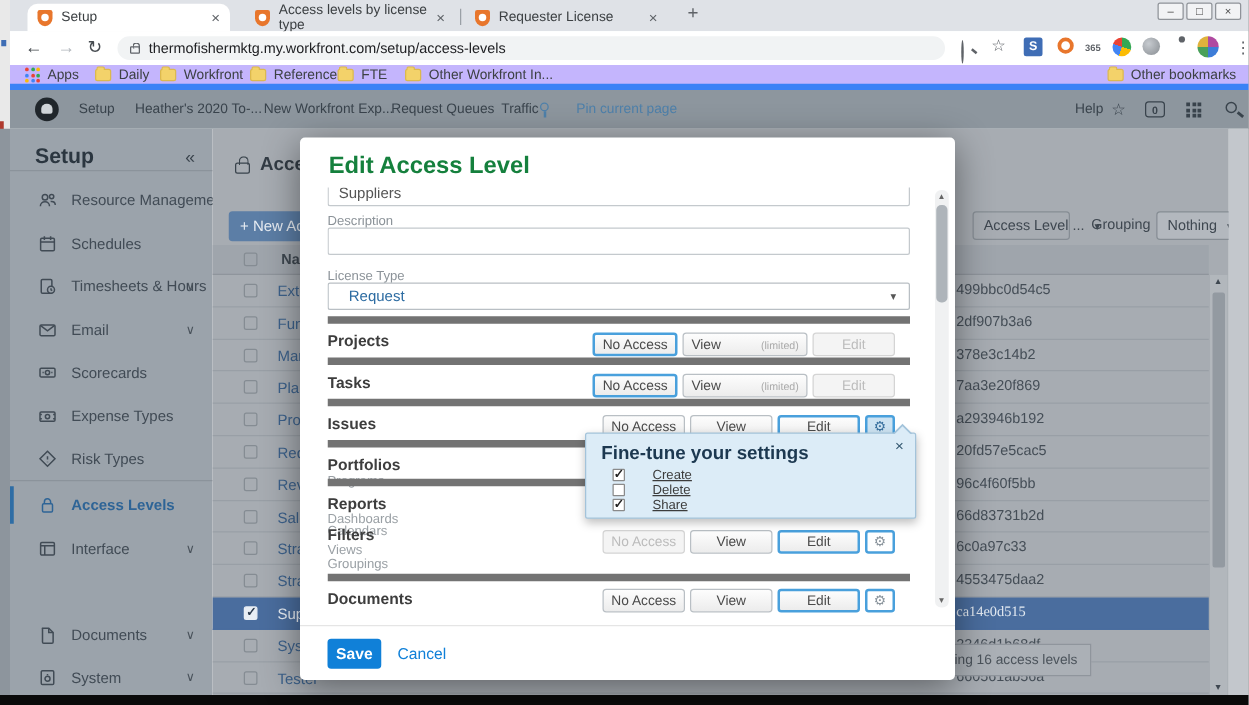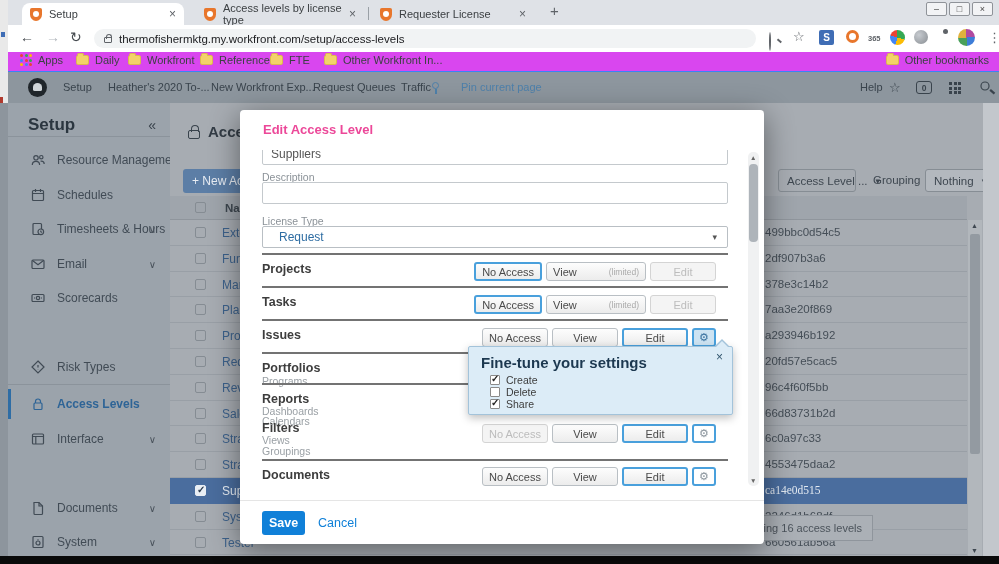--- a/index.html
+++ b/index.html
@@ -32,21 +32,21 @@
   .ext-s { width:15px; height:15px; background:#3f6db5; color:#fff; font-size:10px; font-weight:bold; display:flex; align-items:center; justify-content:center; border-radius:2px; }
   .ext-ring { width:13px; height:13px; border:3px solid #e8762c; border-radius:50%; }
   .ext-365 { font-size:7.5px; color:#5f6368; font-weight:bold; letter-spacing:0; }
   .ext-color { width:15px; height:15px; border-radius:50%; background:conic-gradient(#34a853 0 30%, #fbbc05 30% 55%, #4285f4 55% 80%, #ea4335 80% 100%); }
   .ext-gray { width:14px; height:14px; border-radius:50%; background:radial-gradient(circle at 35% 35%, #c7cbd0, #888d92); }
   .ext-puzzle { width:12px; height:12px; background:#5f6368; border-radius:2px; position:relative; }
   .ext-puzzle::before { content:""; position:absolute; top:-3px; left:4px; width:5px; height:5px; background:#5f6368; border-radius:50%; }
   .avatar { width:17px; height:17px; border-radius:50%; background:conic-gradient(#b04aa0 0 25%, #3d7dd8 25% 50%, #49a05a 50% 75%, #e0b23c 75% 100%); }
   .kebab { font-size:13px; color:#5f6368; }
 
-  .bookmarks { left:8px; top:52px; right:0; height:20px; background:#d946ef; border-bottom:1px solid #3b82f6; }
+  .bookmarks { left:8px; top:52px; right:0; height:20px; background:#c4b5fd; border-bottom:5px solid #3b82f6; }
   .bm { position:absolute; top:2px; display:flex; align-items:center; gap:6px; font-size:11px; color:#3c4043; }
   .folder { width:13px; height:10px; background:#f3d26a; border:1px solid #dcb94e; border-radius:2px; position:relative; }
   .folder::before { content:""; position:absolute; top:-3px; left:0; width:5px; height:2px; background:#f3d26a; border:1px solid #dcb94e; border-bottom:none; border-radius:2px 2px 0 0; }
   .appsgrid { display:grid; grid-template-columns:repeat(3,3px); grid-gap:1.5px; }
   .appsgrid i { width:3px; height:3px; border-radius:50%; }
 
   
   .wfnav { left:8px; top:72px; right:0; height:31px; background:#8d969e; }
   .wf-logo { position:absolute; left:20px; top:6px; width:19px; height:19px; border-radius:50%; background:#20262b; }
   .wf-logo::after { content:""; position:absolute; left:5px; top:5px; width:9px; height:8px; background:#cfd4d8; border-radius:50% 50% 20% 20%; }
@@ -96,27 +96,27 @@
   .row.selected .chk { background:#e9eef4; border-color:#e9eef4; }
   .row.selected .chk::after { content:"✓"; position:absolute; left:1px; top:-2px; font-size:10px; color:#2b3a4d; font-weight:bold; }
   .showing { position:absolute; right:110px; bottom:15px; border:1px solid #8f959c; background:#abb0b6; font-size:11px; color:#4b535b; padding:6px 10px; white-space:nowrap; }
   .tbl-scroll { position:absolute; right:1px; top:117px; bottom:0; width:14px; background:#b2b7bc; }
   .tbl-thumb { position:absolute; left:2px; right:2px; top:14px; height:220px; background:#939aa1; border-radius:2px; }
   .tbl-arrow { position:absolute; left:3px; font-size:7px; color:#3e4750; }
   .pg-scrollstrip { left:983px; top:103px; width:16px; height:453px; background:#c3c7cc; }
 
   
   .modal { left:240px; top:110px; width:524px; height:434px; background:#fff; border-radius:4px; box-shadow:0 6px 30px rgba(0,0,0,.45); z-index:10; }
-  .m-title { position:absolute; left:23px; top:12px; font-size:13px; font-weight:bold; color:#ec4899; }
+  .m-title { position:absolute; left:23px; top:12px; font-size:19px; font-weight:bold; color:#15803d; }
   .m-body { position:absolute; left:22px; right:36px; top:40px; height:347px; overflow:hidden; }
   .m-input { position:absolute; left:0; right:0; border:1px solid #c4c9cd; border-radius:2px; background:#fff; font-size:12px; color:#555; padding:5px 8px 3px; }
   .m-label { position:absolute; font-size:10.5px; color:#8b9298; }
   .m-select { position:absolute; left:0; right:0; height:22px; border:1px solid #b9bfc4; border-radius:2px; font-size:12px; color:#2d6ca2; display:flex; align-items:center; padding-left:16px; }
   .m-select .caret { position:absolute; right:10px; color:#555; font-size:9px; }
-  .m-row { position:absolute; left:0; right:0; border-top:2px solid #737373; }
+  .m-row { position:absolute; left:0; right:0; border-top:6px solid #737373; }
   .m-row .rl { position:absolute; left:0; top:7px; font-size:12.5px; font-weight:bold; color:#3d3d3d; }
   .m-row .rs { position:absolute; left:0; font-size:10.5px; color:#9aa0a5; }
   .btns { position:absolute; right:12px; display:flex; gap:4px; align-items:center; }
   .wbtn2 { height:19px; min-width:66px; border:1px solid #b9bfc4; border-radius:3px; background:linear-gradient(#fdfdfd,#ececec); font-size:11px; color:#4a4a4a; display:flex; align-items:center; justify-content:center; gap:2px; padding:0 6px; }
   .wbtn2 .sfx { font-size:8.5px; color:#a9a9a9;margin-left:30px; }
   .wbtn2.sel { border:2px solid #49a0dc; }
   .wbtn2.dis { color:#bcbcbc; background:#f4f4f4; border-color:#d4d4d4; }
   .gearbtn { width:24px; height:19px; border:2px solid #49a0dc; border-radius:3px; background:#fff; display:flex; align-items:center; justify-content:center; font-size:11px; color:#8b959d; }
   .gearbtn.on { background:#cde3f2; color:#39719f; }
   .m-scroll { position:absolute; right:5px; top:42px; height:334px; width:11px; background:#f0f1f2; border-radius:5px; }
@@ -125,21 +125,21 @@
   .m-footer { position:absolute; left:0; right:0; top:390px; border-top:1px solid #e5e5e5; height:44px; }
   .save-btn { position:absolute; left:22px; top:10px; width:43px; height:24px; background:#1080d8; border-radius:3px; color:#fff; font-size:12.5px; font-weight:bold; display:flex; align-items:center; justify-content:center; }
   .cancel-lnk { position:absolute; left:78px; top:15px; color:#1080d8; font-size:12.5px; }
 
   
   .popup { left:468px; top:346px; width:265px; height:69px; background:#dcecf7; border:1px solid #a3c3da; border-radius:2px; box-shadow:0 3px 8px rgba(0,0,0,.25); z-index:20; }
   .popup::before { content:""; position:absolute; left:245px; top:-8px; border:8px solid transparent; border-top:none; border-bottom:8px solid #a3c3da; }
   .popup::after { content:""; position:absolute; left:246px; top:-6.5px; border:7px solid transparent; border-top:none; border-bottom:7px solid #dcecf7; }
   .pp-title { position:absolute; left:12px; top:7px; font-size:15px; font-weight:bold; color:#1c3850; }
   .pp-close { position:absolute; right:9px; top:3px; font-size:12px; color:#33576f; }
-  .pp-opt { position:absolute; left:21px; display:flex; align-items:center; gap:6px; font-size:10.5px; color:#3c3c3c; }
+  .pp-opt { position:absolute; left:21px; display:flex; align-items:center; gap:22px; font-size:10.5px; color:#3c3c3c;text-decoration:underline; }
   .pp-box { width:10px; height:10px; background:#fff; border:1px solid #8a8a8a; border-radius:1px; position:relative; }
   .pp-box.c::after { content:"✓"; position:absolute; left:0px; top:-3px; font-size:10px; font-weight:bold; color:#222; }
 
   .blackbar { left:0; top:556px; right:0; height:8px; background:#0a0a0a; }
   .edge-mark-blue { left:1px; top:32px; width:4px; height:5px; background:#3e6db5; }
   .edge-mark-red { left:0; top:97px; width:3px; height:18px; background:#b03a2e; }
   .edge-gray { left:0; top:103px; width:8px; height:453px; background:#8d959d; }
 </style>
 </head>
 <body>
@@ -312,20 +312,30 @@
     <div class="sb-item" style="top:184px;">
       <span class="ico">
           <svg viewBox="0 0 16 16" fill="none" stroke="currentColor" stroke-width="1.2">
             <rect x="2" y="4.5" width="12" height="7" rx="1"></rect>
             <circle cx="8" cy="8" r="1.7"></circle>
             <path d="M4 8h1M11 8h1"></path>
           </svg>
         </span>
       <span class="lbl">Scorecards</span>
     </div>
+    <div class="sb-item" style="top:219px;">
+      <span class="ico">
+          <svg viewBox="0 0 16 16" fill="none" stroke="currentColor" stroke-width="1.2">
+            <rect x="2" y="4.5" width="12" height="7.5" rx="1"></rect>
+            <circle cx="8" cy="8.2" r="1.7"></circle>
+            <path d="M2 6.5h1.5M12.5 6.5H14M2 10h1.5M12.5 10H14"></path>
+          </svg>
+        </span>
+      <span class="lbl">Expense Types</span>
+    </div>
     <div class="sb-item" style="top:253px;">
       <span class="ico">
           <svg viewBox="0 0 16 16" fill="none" stroke="currentColor" stroke-width="1.2">
             <path d="M8 2l6 6-6 6-6-6z"></path>
             <path d="M8 6v2.5M8 10.4v.3"></path>
           </svg>
         </span>
       <span class="lbl">Risk Types</span>
     </div>
     <div class="sb-hr" style="top:281px;"></div>

